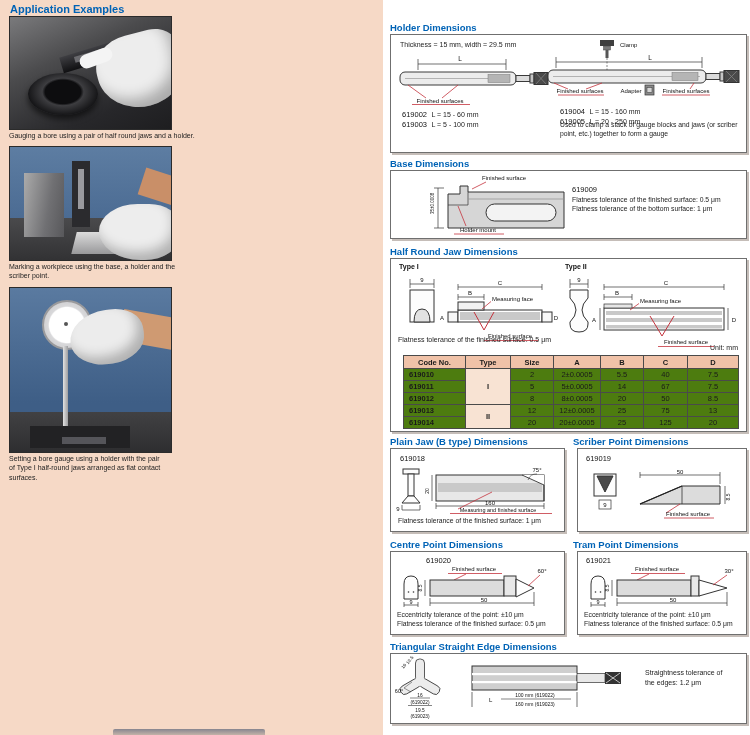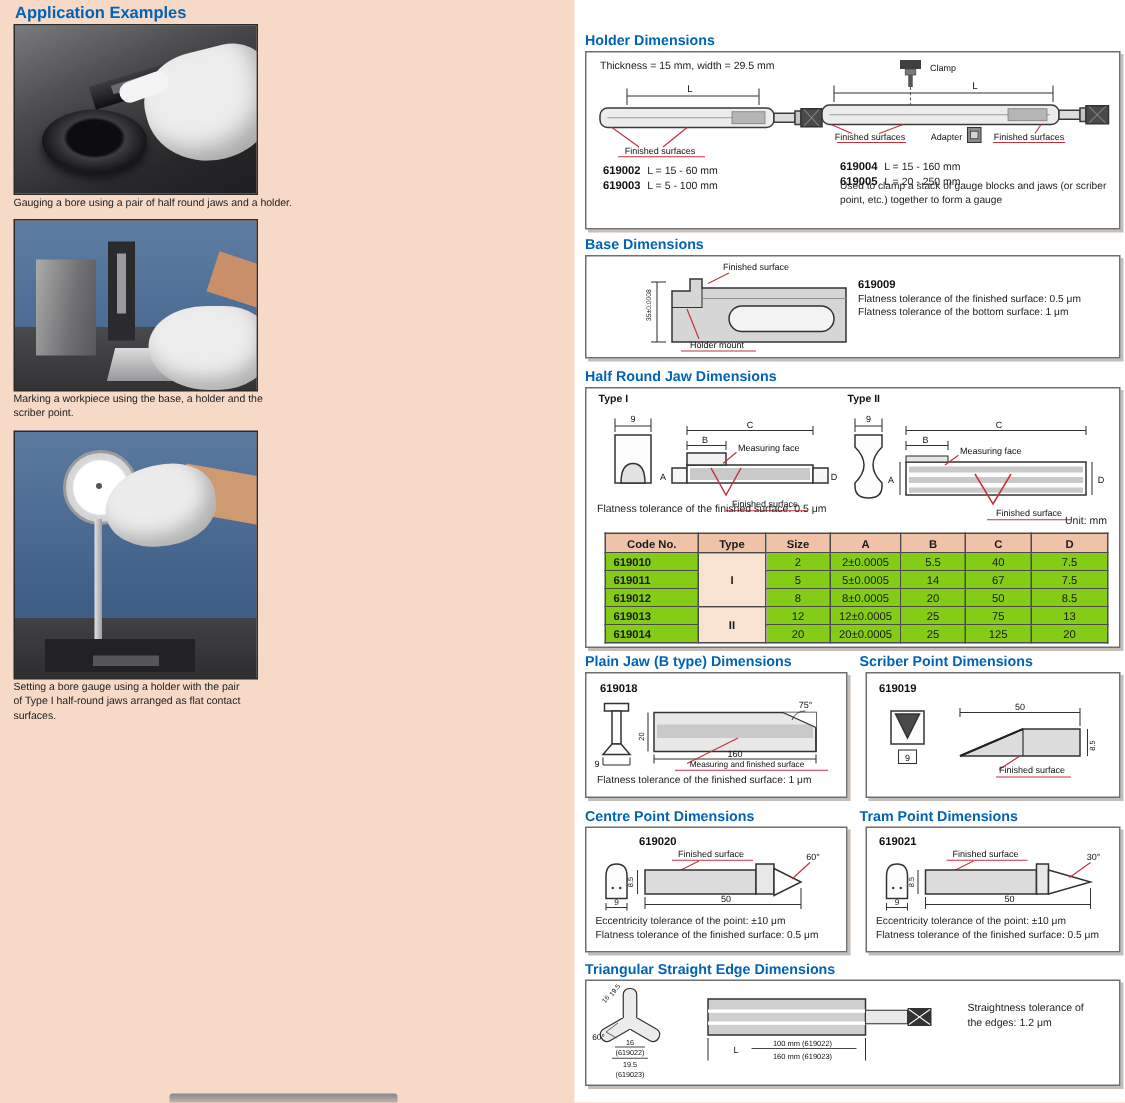--- a/index.html
+++ b/index.html
@@ -8,32 +8,32 @@
   .abs{position:absolute;}
   #page{position:relative;width:750px;height:735px;}
   
   .right-col{left:383px;top:0;width:367px;height:735px;background:#ffffff;}
   
   .series-title{left:390px;top:3px;font-size:11px;font-weight:bold;color:#d6001f;}
   .sec-head{font-size:9.5px;font-weight:bold;color:#0063b6;}
   .box{position:absolute;background:#fff;border:1px solid #6f6f6f;box-shadow:2px 2px 0 rgba(150,135,125,.55);}
   .t7{font-size:7px;color:#1c1c1c;line-height:1.3;}
   .t68{font-size:6.8px;color:#1c1c1c;line-height:1.32;}
-  .code{font-size:7.5px;font-weight:bold;color:#111;}
+  .code{font-size:7.5px;font-weight:normal;color:#111;}
   .typelab{font-size:7px;font-weight:bold;color:#111;}
   
   .app-head{left:10px;top:3px;font-size:11px;font-weight:bold;color:#0063b6;}
   .caption{left:9px;font-size:7px;color:#222;line-height:1.35;}
   .photo{position:absolute;left:9px;width:161px;border:1px solid #2b2b2b;overflow:hidden;}
   .photo>div{position:absolute;}
   
   table.jaw{border-collapse:collapse;table-layout:fixed;width:335px;font-size:7.5px;}
   table.jaw th,table.jaw td{border:1px solid #4a4a4a;padding:0 3px;height:11px;text-align:center;overflow:hidden;white-space:nowrap;}
   table.jaw th{background:#f0c2a8;font-weight:bold;height:12px;}
-  table.jaw td{background:#84cc16;}
+  table.jaw td{background:#4d7c0f;}
   table.jaw td.code-cell{text-align:left;font-weight:bold;padding-left:5px;}
   table.jaw td.type-cell{background:#f8e3d3;font-weight:bold;}
   table.jaw tr.grp{border-top:1.5px solid #333;margin-left:31px;}
   
   svg{position:absolute;overflow:visible;}
   svg text{fill:#111;font-family:"Liberation Sans","DejaVu Sans",sans-serif;}
   .edge-strip{left:113px;top:729px;width:152px;height:6px;
               background:linear-gradient(#87858f,#c3b2a8);border-radius:2px 2px 0 0;}
 </style>
 </head>

